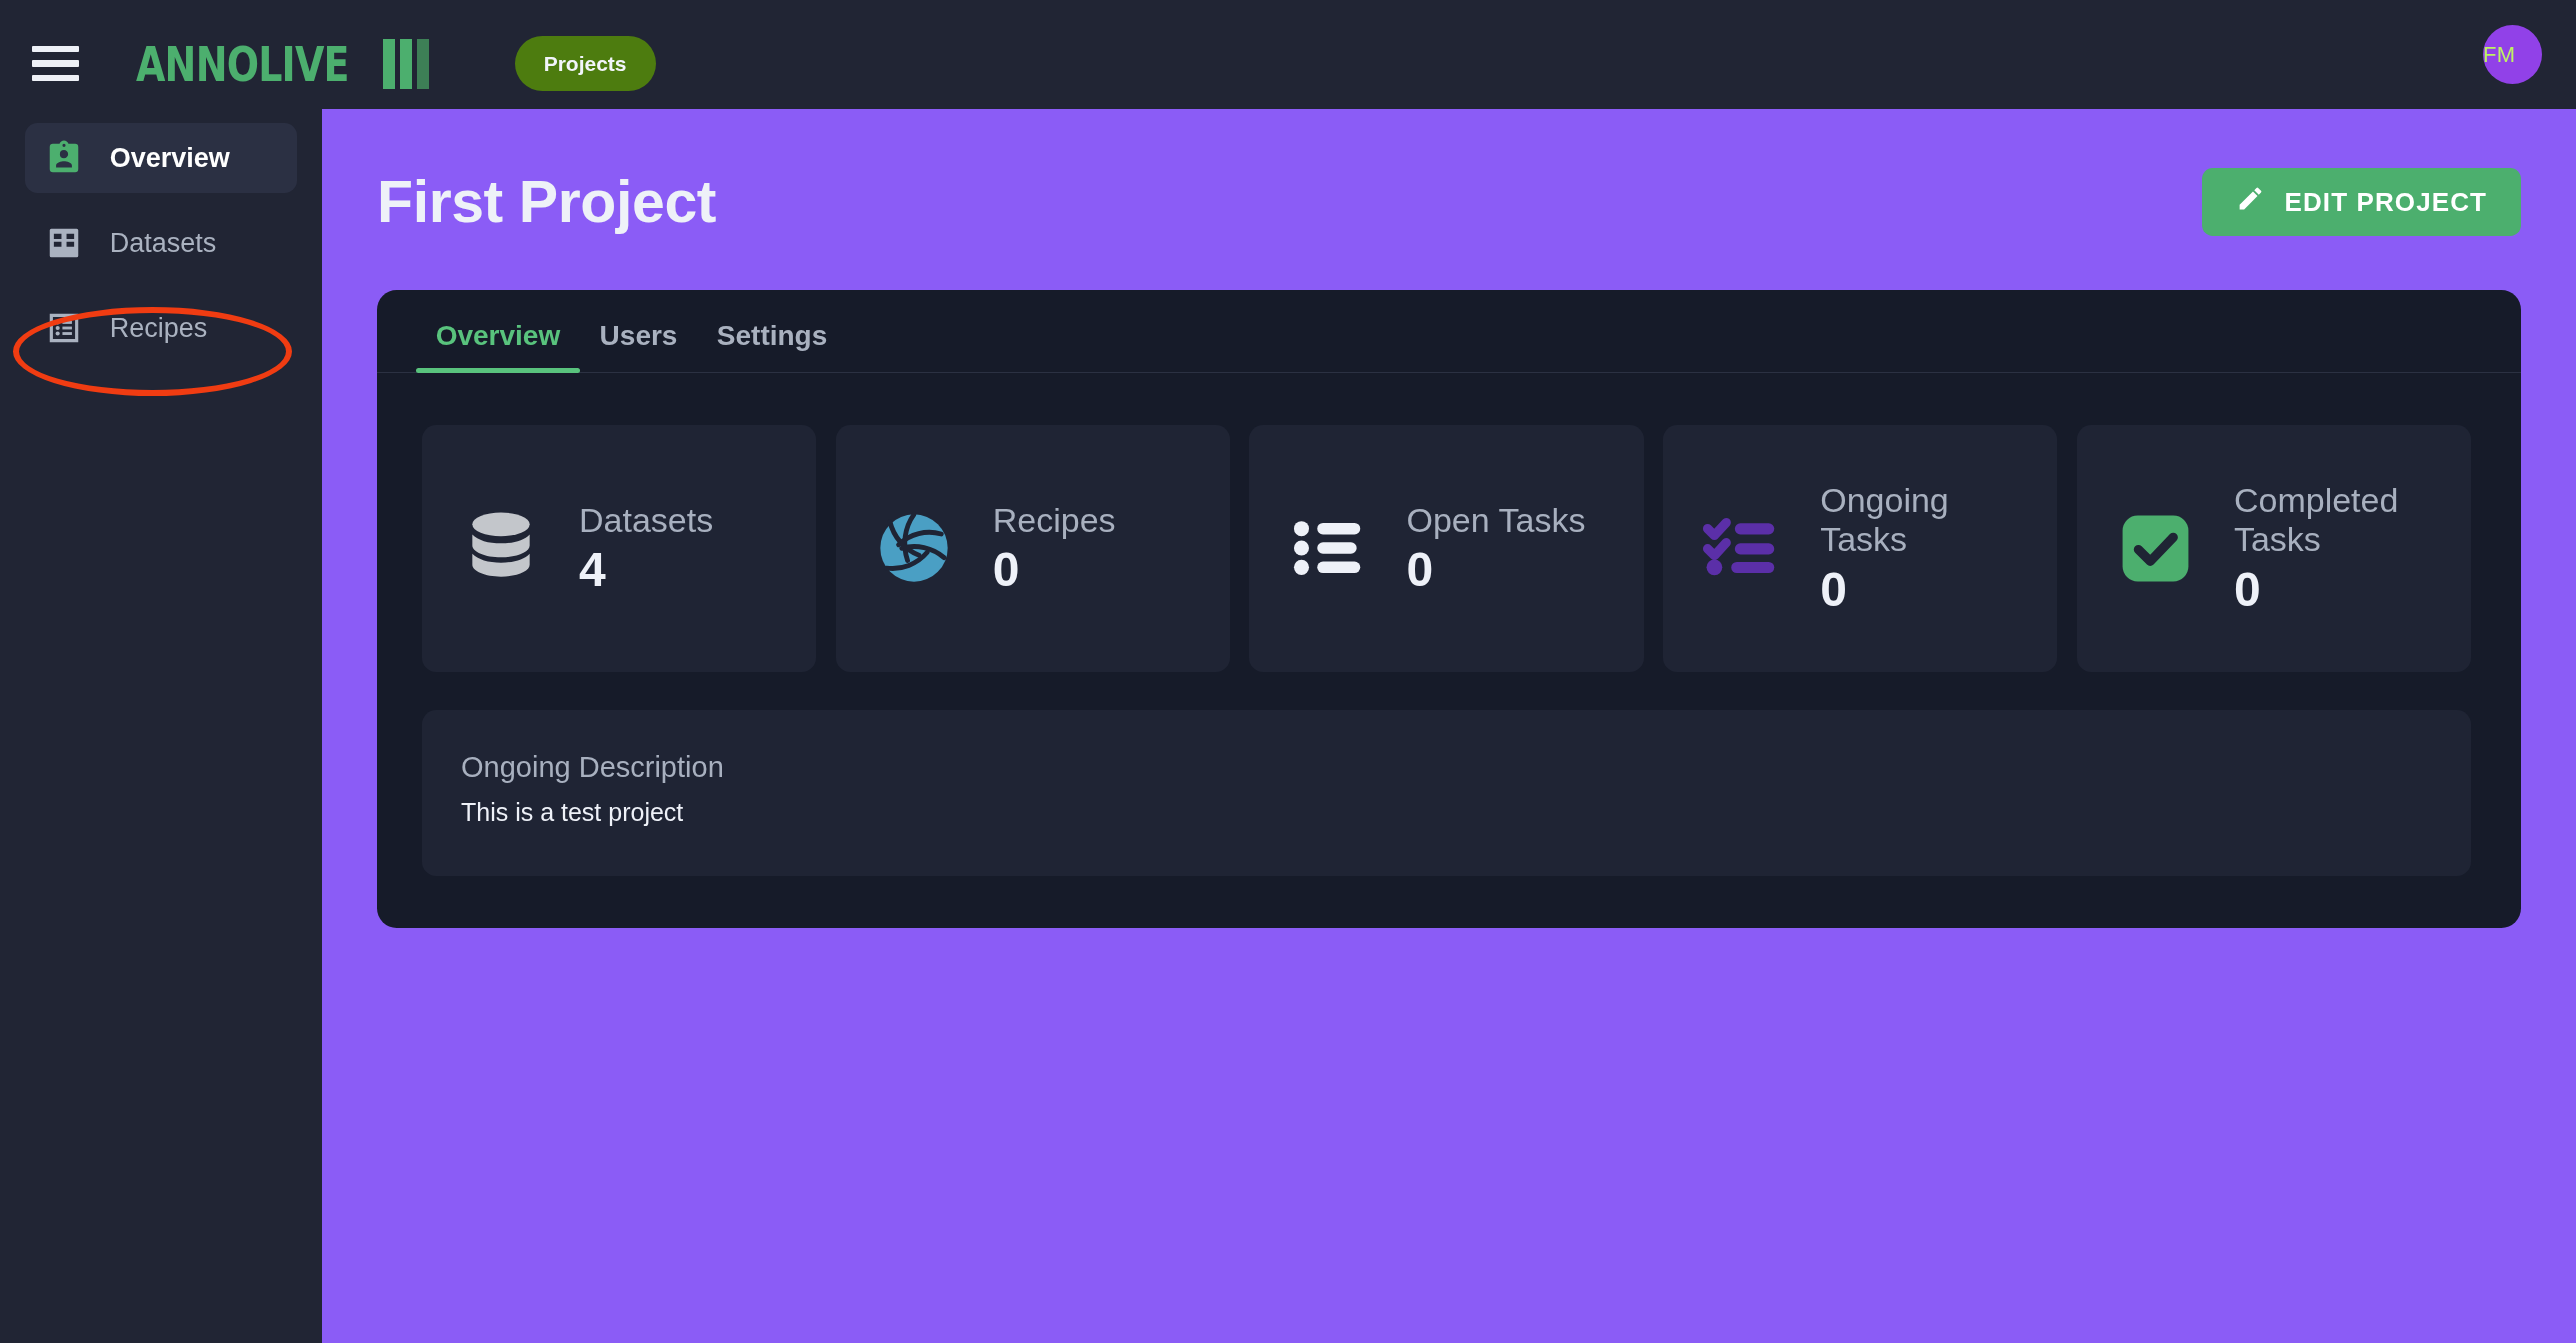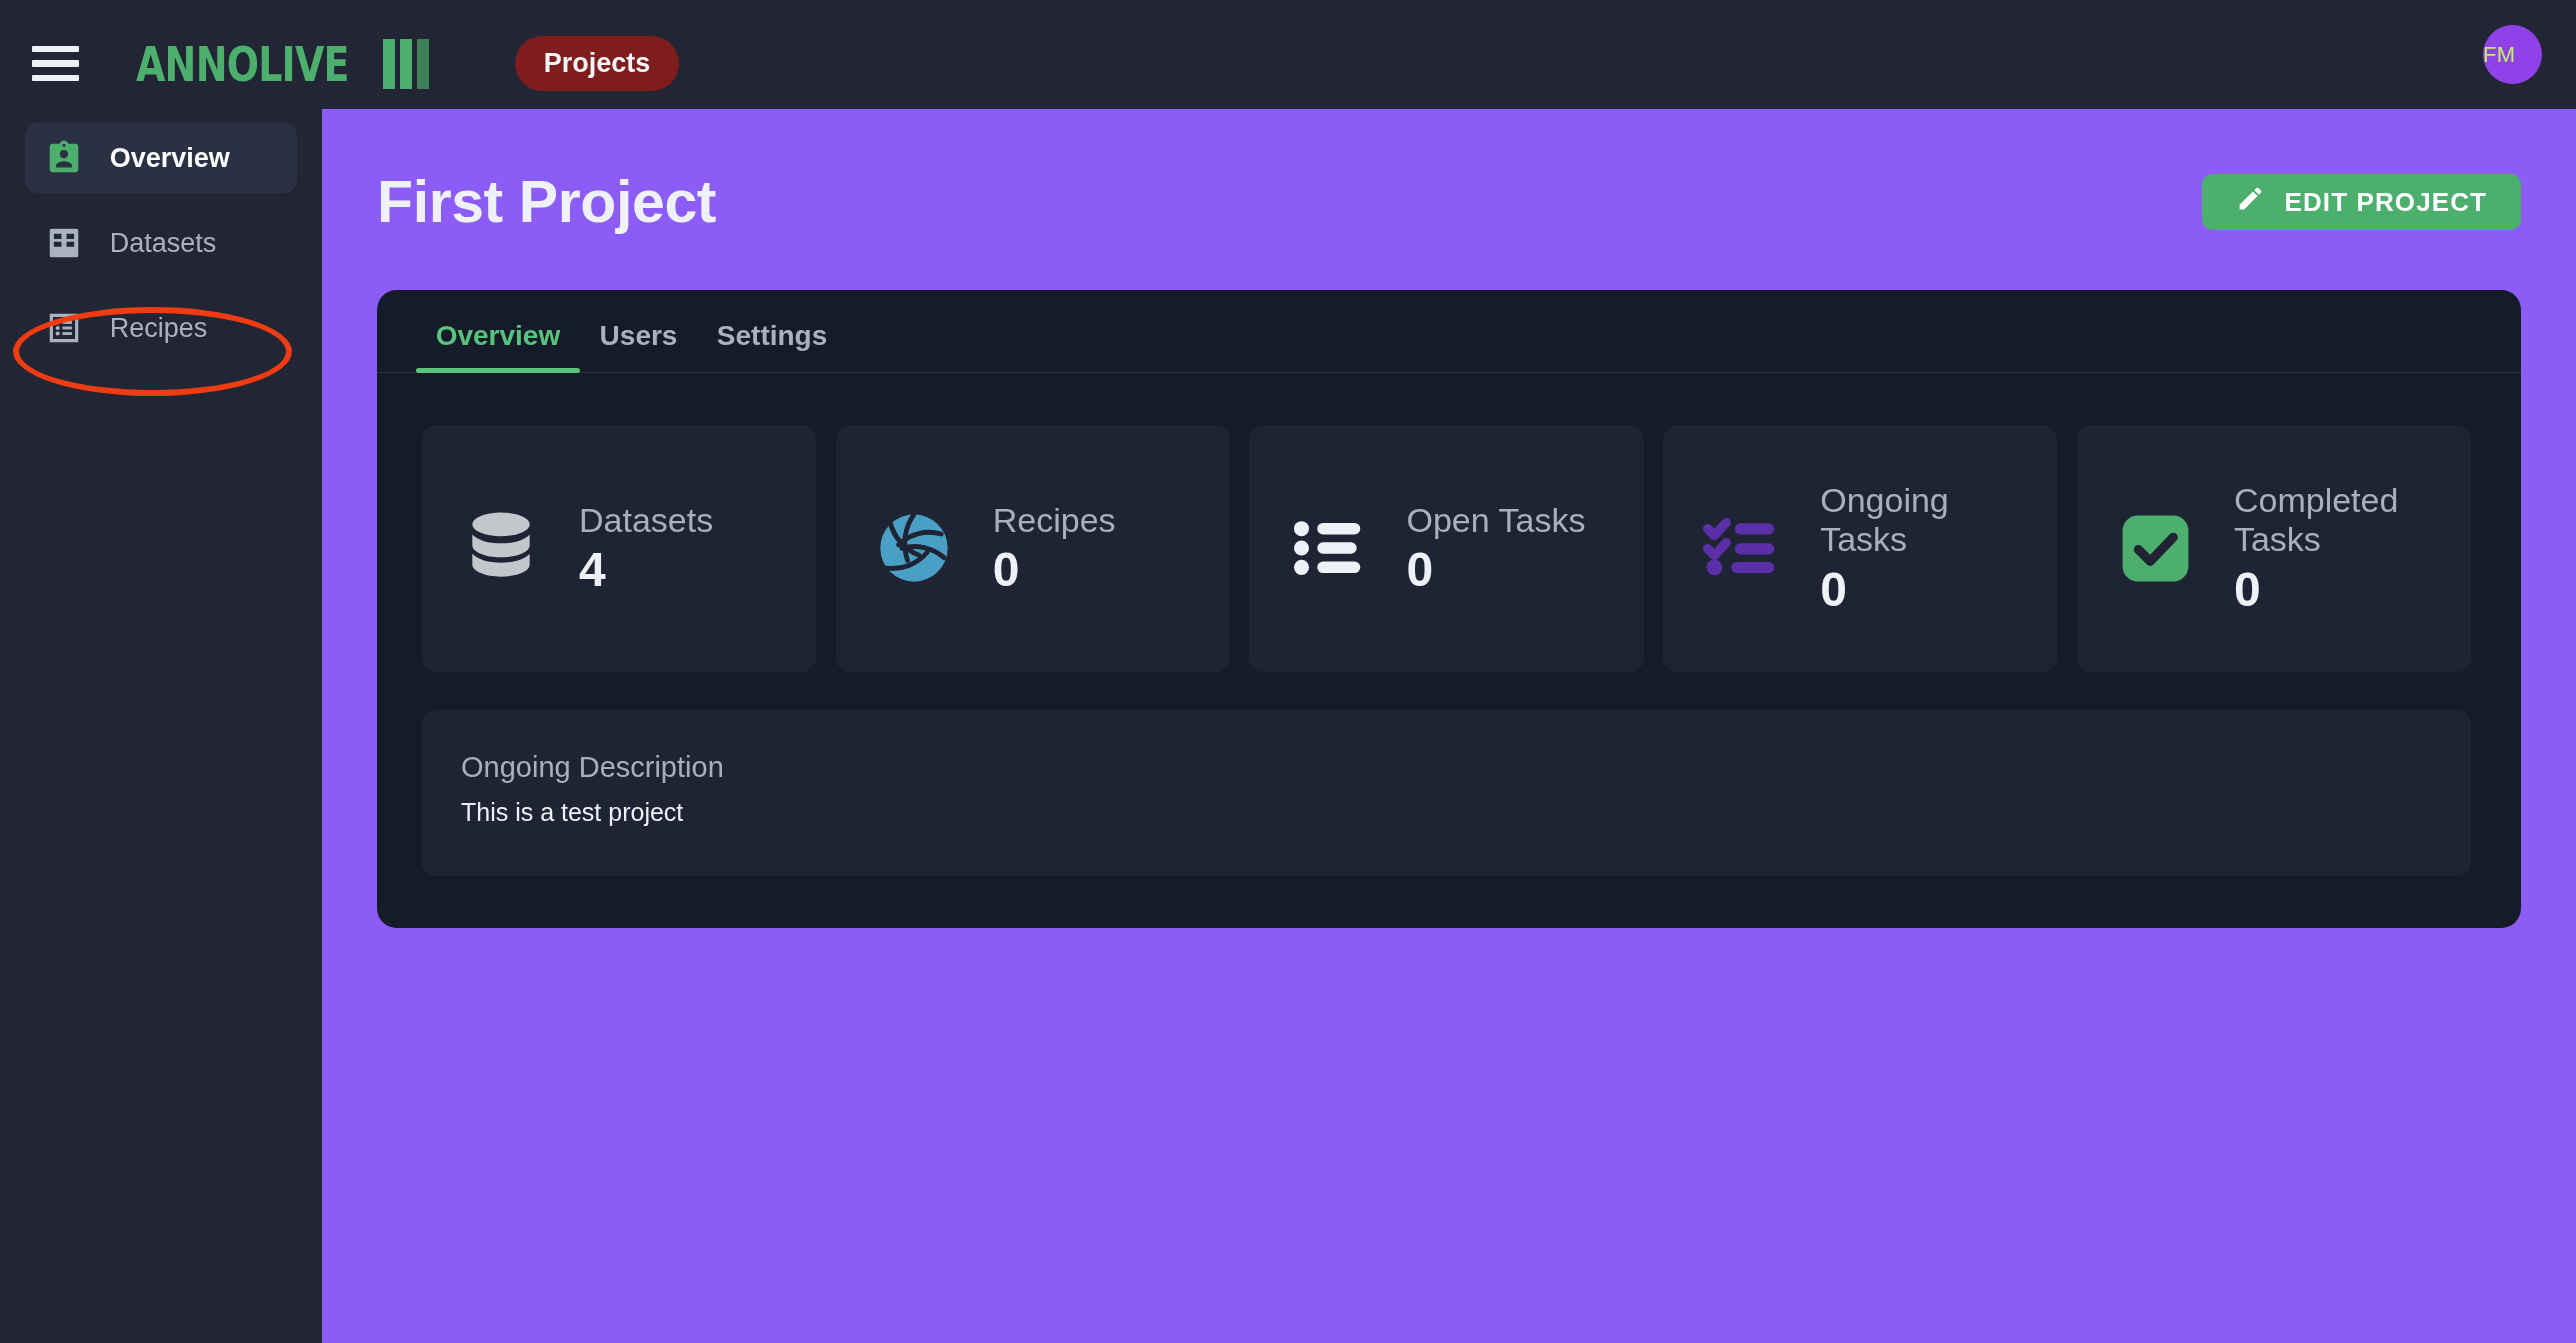--- a/index.html
+++ b/index.html
@@ -39,23 +39,23 @@
   }
   #logo-bars { display: flex; gap: 5.4px; margin-left: 5.4px; align-items: center; }
   #logo-bars i { display: block; width: 11.6px; height: 50px; }
   #logo-bars i:nth-child(1) { background: #4caf6e; }
   #logo-bars i:nth-child(2) { background: #4caf6e; }
   #logo-bars i:nth-child(3) { background: #3d7f56; }
 
   #projects-chip {
     margin-left: 86px;
     height: 55px; padding: 16px 29px;
-    background: #7f1d1d; border-radius: 28px;
-    display: flex; align-items: center;
-    color: #f2f5fa; font-size: 27px; font-weight: 700;
+    background: #4d7c0f; border-radius: 28px;
+    display: flex; align-items: center;
+    color: #f2f5fa; font-size: 21px; font-weight: 700;
     cursor: pointer;
   }
   #avatar {
     position: absolute; right: 34px; top: 25px;
     width: 59px; height: 59px; border-radius: 50%;
     background: #9141e8;
     display: flex; align-items: center; justify-content: flex-start;
     color: #bef264; font-size: 22px; font-weight: 400;
     letter-spacing: 0.4px; cursor: pointer;
   }
@@ -99,21 +99,21 @@
   #page-head {
     display: flex; align-items: center; justify-content: space-between;
     padding: 59px 55px 0 55px;
   }
   #page-title {
     font-size: 59px; font-weight: 700; color: #eef1f8;
     letter-spacing: -0.4px;
   }
   #edit-project-btn {
     display: flex; align-items: center; gap: 19.7px;
-    height: 56px; padding: 0 34px;
+    height: 68px; padding: 0 34px;
     background: #4caf6e; border: none; border-radius: 10.7px;
     color: #ffffff; font-size: 26px; font-weight: 700;
     letter-spacing: 1.1px; cursor: pointer;
     font-family: "Liberation Sans", sans-serif;
     margin-left: 20px;
   }
 
   
   #content-card {
     margin: 54px 55px 0 55px;

